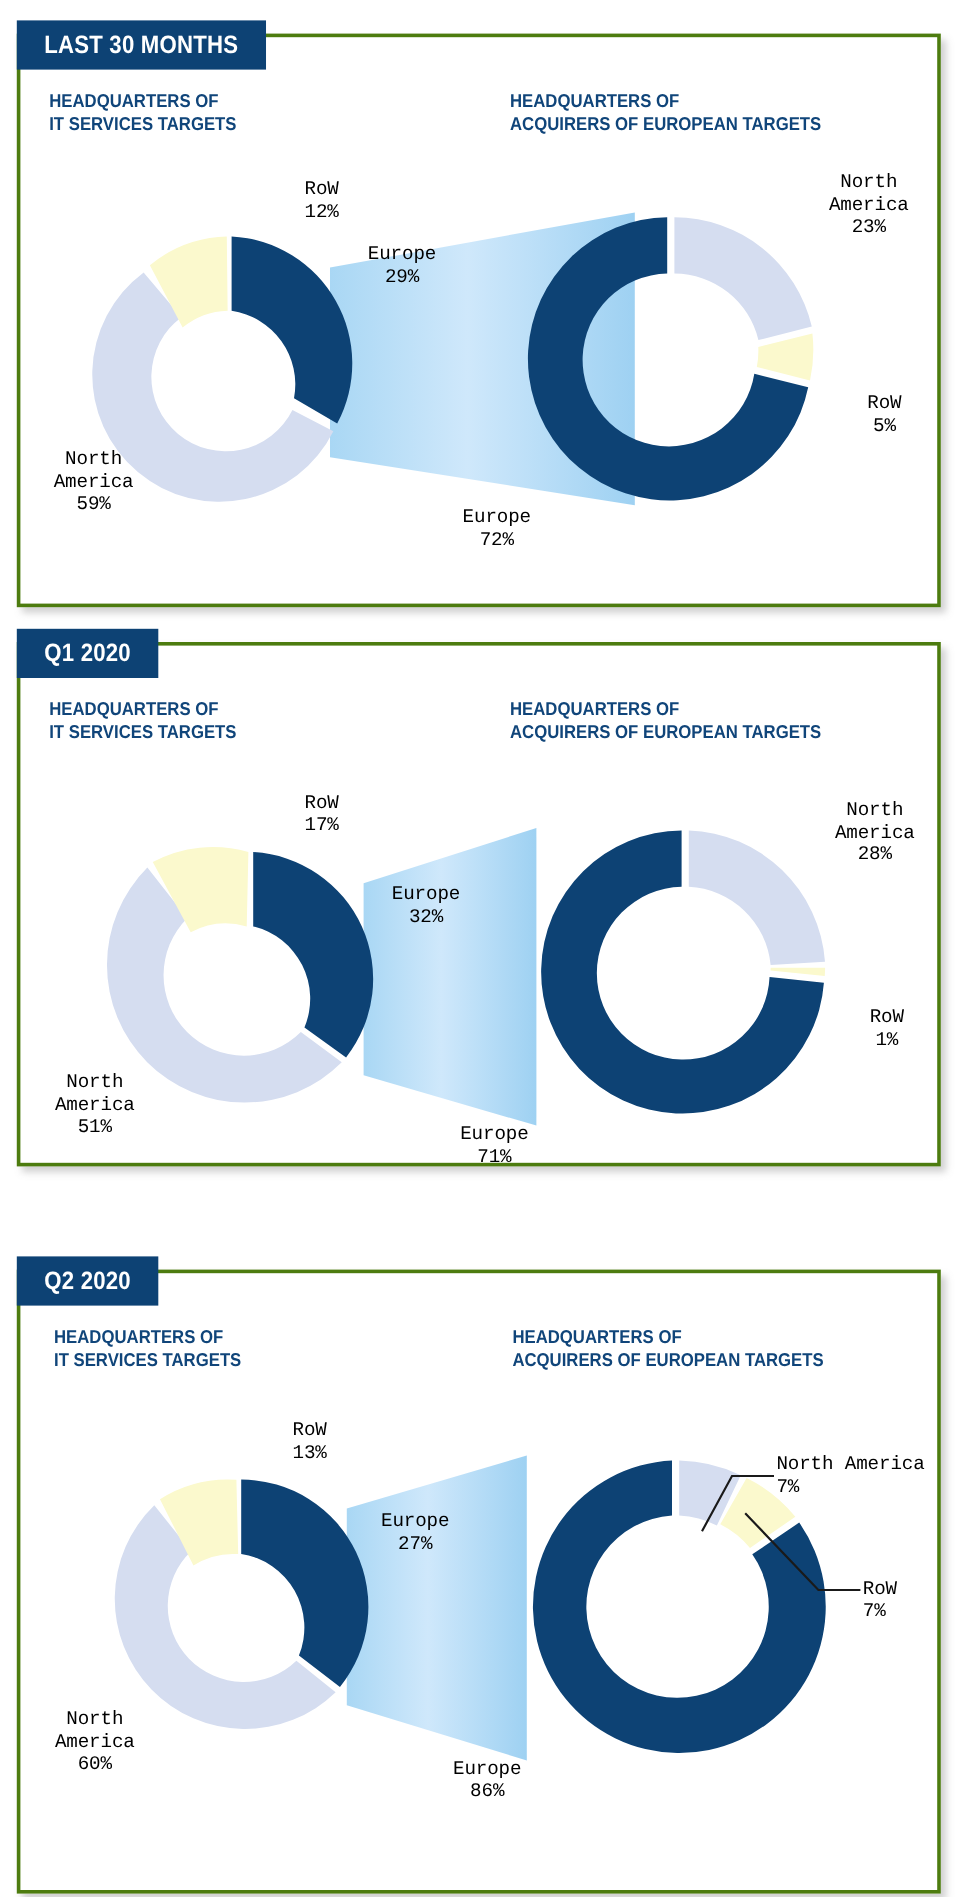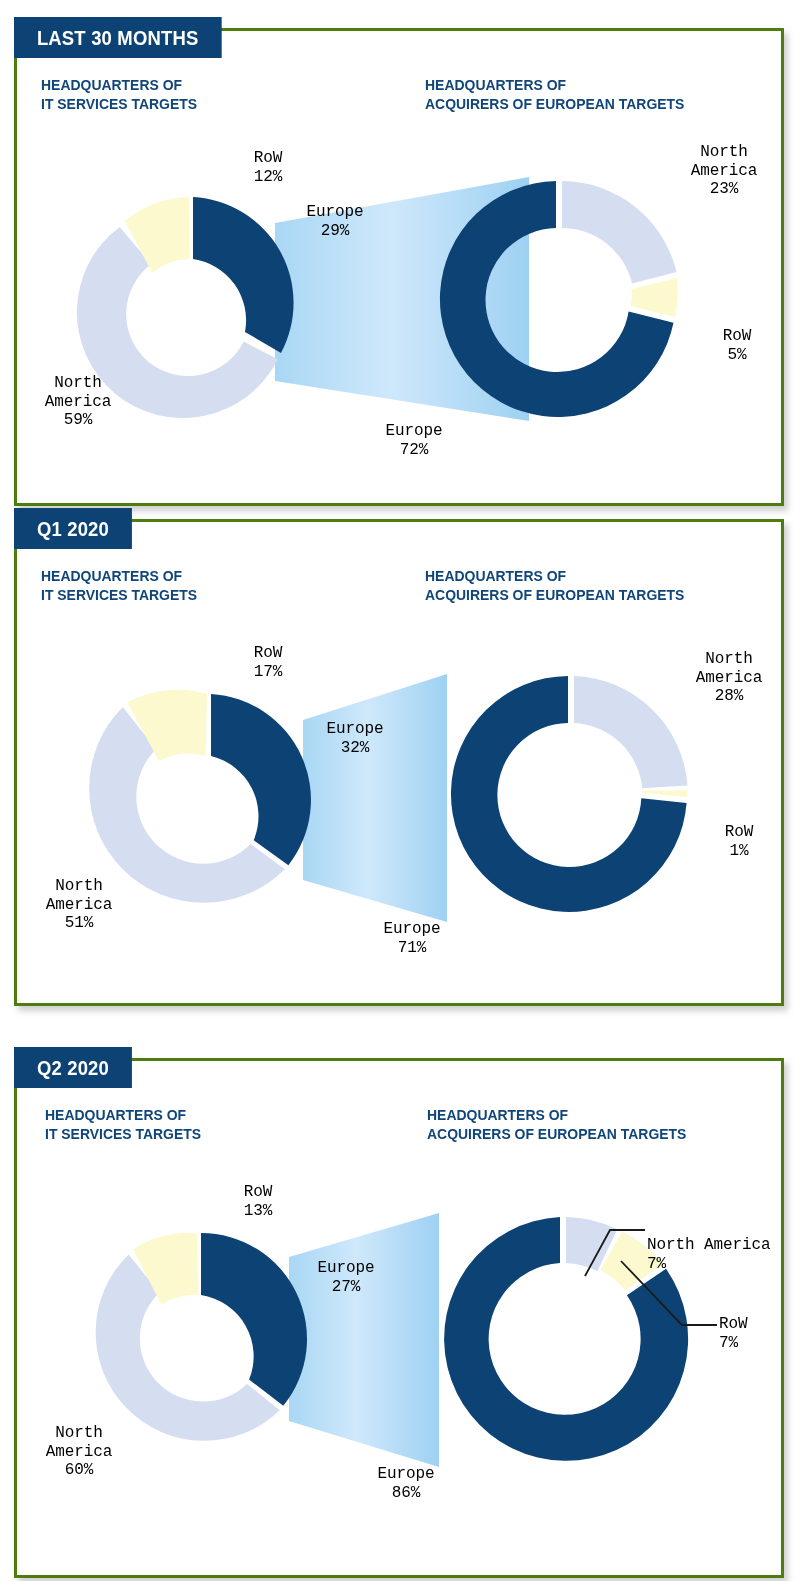--- a/index.html
+++ b/index.html
@@ -18,21 +18,21 @@
   .panel {
     position: absolute;
     left: 14px;
     width: 770px;
     box-sizing: border-box;
     background: #ffffff;
     border: 3px solid #4d7c0f;
     box-shadow: 4px 5px 6px rgba(120,120,120,0.35);
   }
   #panel-0 { top: 28px;   height: 478px; }
-  #panel-1 { top: 519px;  height: 487px; padding-left: 48px; }
+  #panel-1 { top: 535px;  height: 437px; padding-left: 48px; }
   #panel-2 { top: 1058px; height: 520px; }
 
   .panel-badge {
     position: absolute;
     left: -3px;
     top: -14px;
     background: #0d4274;
     color: #ffffff;
     font-family: "Liberation Sans", sans-serif;
     font-weight: bold;
@@ -256,19 +256,19 @@
     </svg>
   </div>
 
   <div class="dlabel" style="left:186px; top:122px; width:110px;">RoW
 13%</div>
   <div class="dlabel" style="left:6px;  top:363px; width:112px;">North
 America
 60%</div>
   <div class="dlabel" style="left:282px; top:198px; width:94px;">Europe
 27%</div>
-  <div class="dlabel tal" style="left:630px; top:175px; width:140px;">North America
+  <div class="dlabel tal" style="left:630px; top:150px; width:140px;">North America
 7%</div>
   <div class="dlabel tal" style="left:702px; top:254px; width:64px;">RoW
 7%</div>
   <div class="dlabel" style="left:342px; top:404px; width:94px;">Europe
 86%</div>
 </div>
 
 </body></html>

